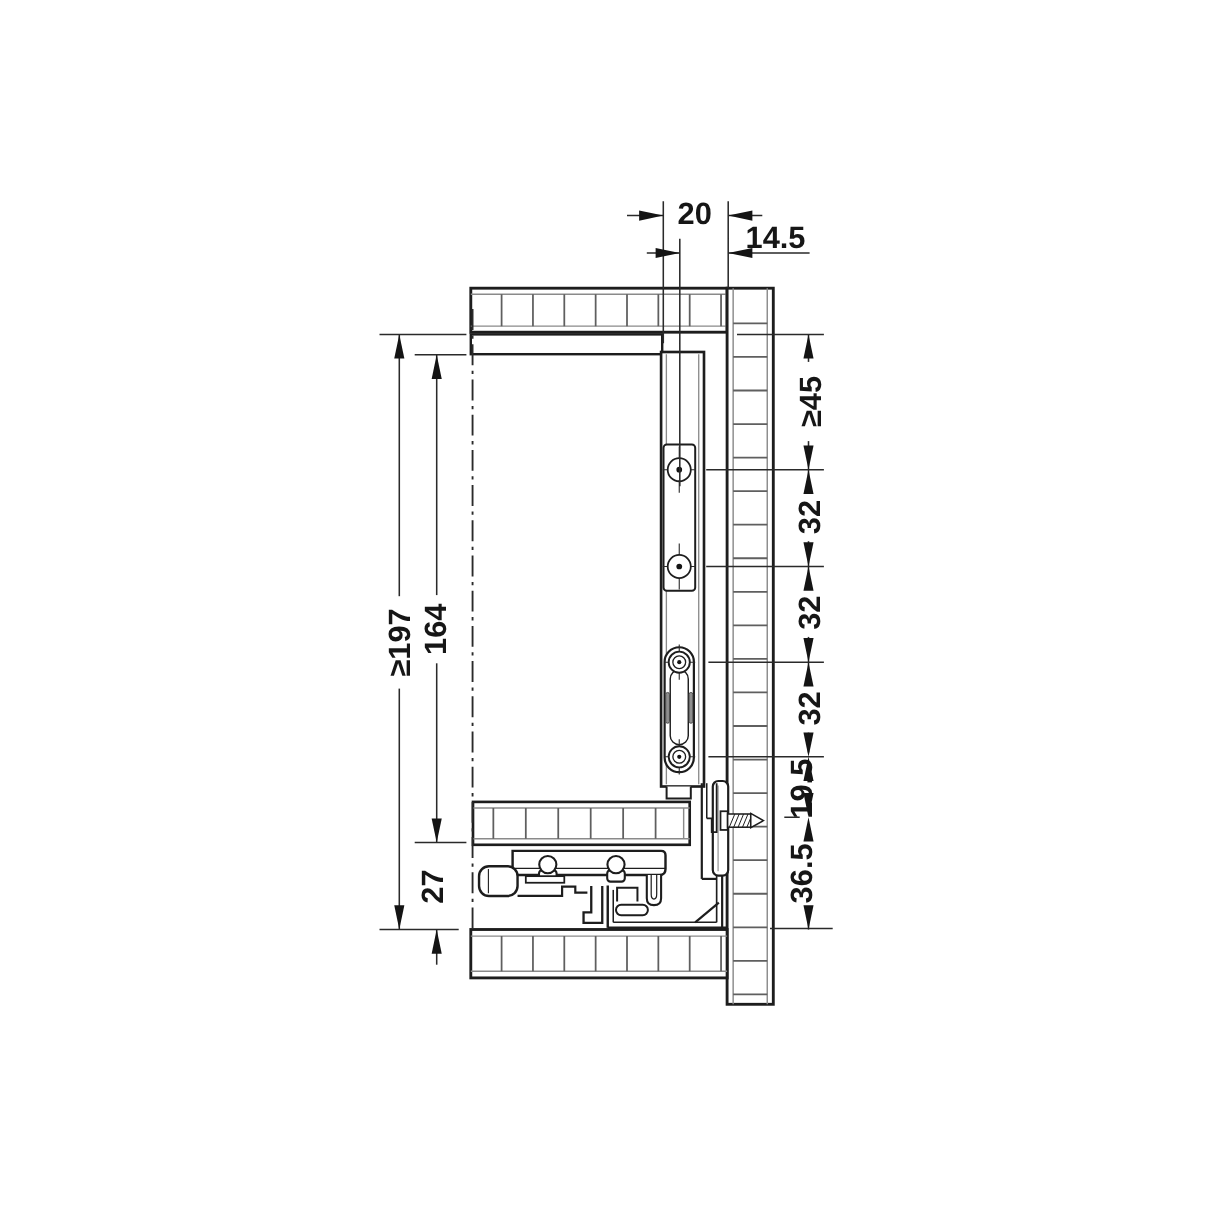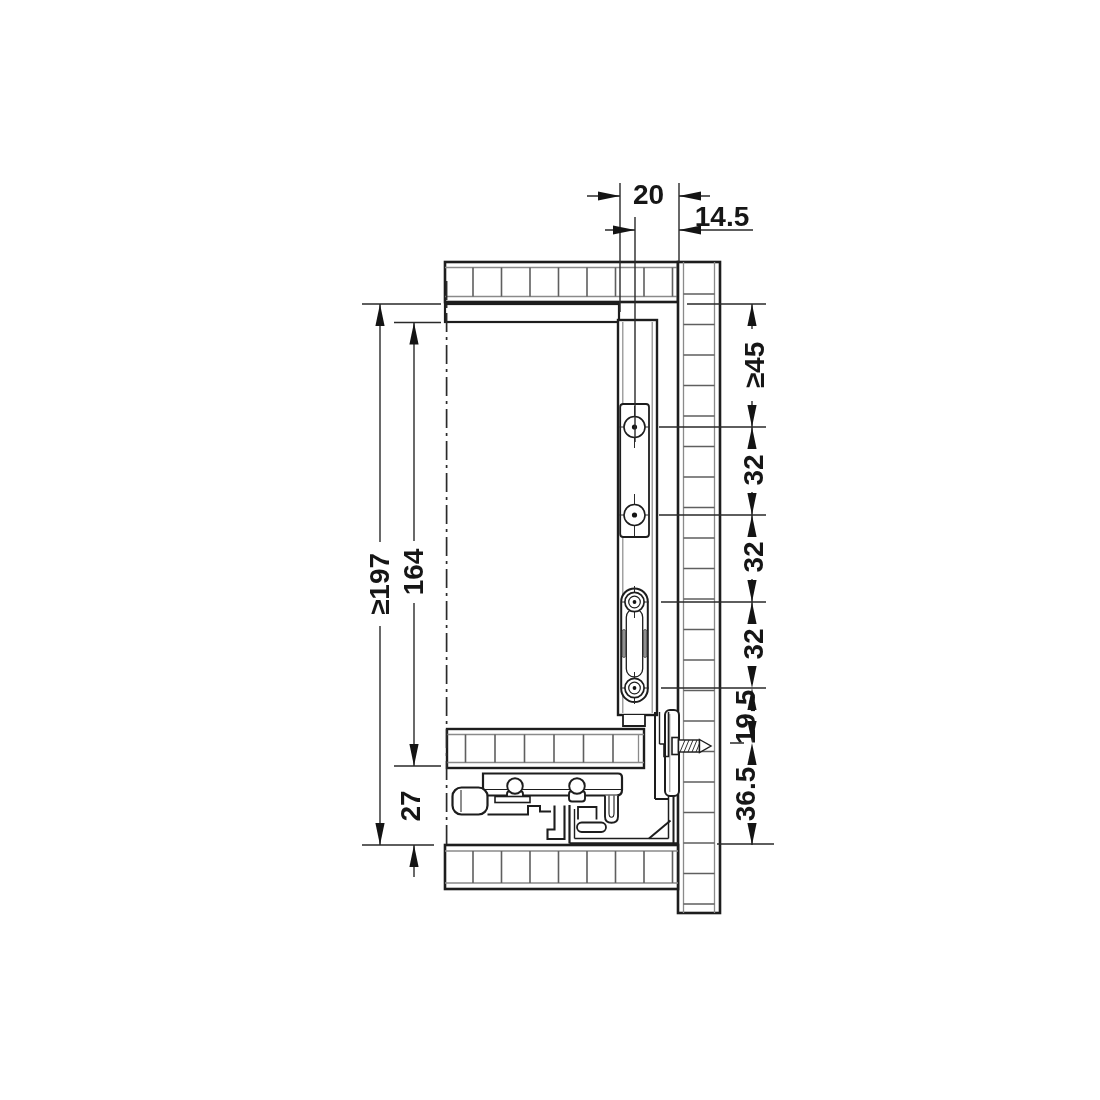--- a/index.html
+++ b/index.html
@@ -1,16 +1,16 @@
 <!DOCTYPE html>
 <html><head>
 <meta charset="utf-8">
 <style>
   html,body{margin:0;padding:0;background:#fff;}
-  .stage{position:relative;width:896px;height:1100px;background:#fff;overflow:hidden;margin-left:17px;}
+  .stage{position:relative;width:896px;height:1100px;background:#fff;overflow:hidden;}
   svg{position:absolute;left:0;top:0;}
   .outer{fill:#fff;stroke:#1d1d1d;stroke-width:2.6;}
   .inset{stroke:#8a8a8a;stroke-width:1.3;fill:none;}
   .tile{stroke:#5f5f5f;stroke-width:1.6;fill:none;}
   .part{fill:#fff;stroke:#1d1d1d;}
   .ln{fill:none;stroke:#1d1d1d;}
   .dim{stroke:#2a2a2a;stroke-width:1.4;fill:none;}
   .arr{fill:#141414;stroke:none;}
   .bg{fill:#ffffff;}
   .dimtext{font-family:"Liberation Sans",sans-serif;font-weight:bold;font-size:28px;fill:#161616;}

